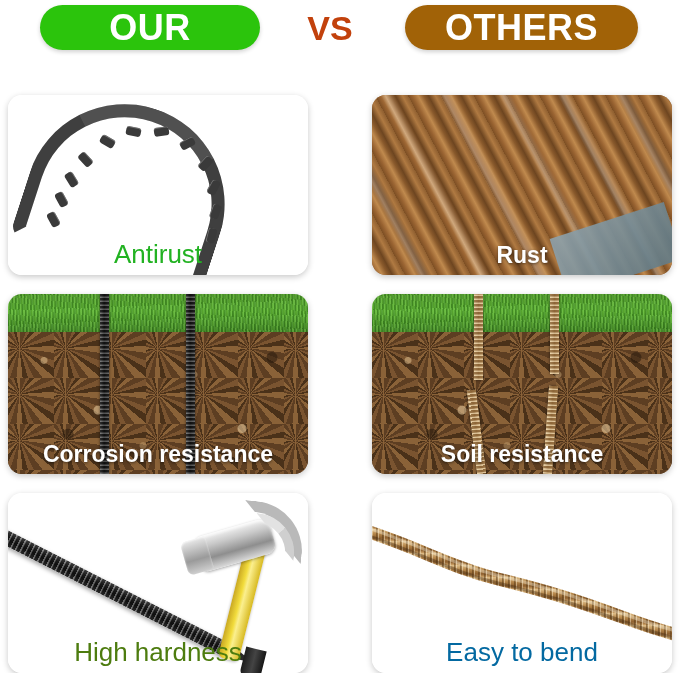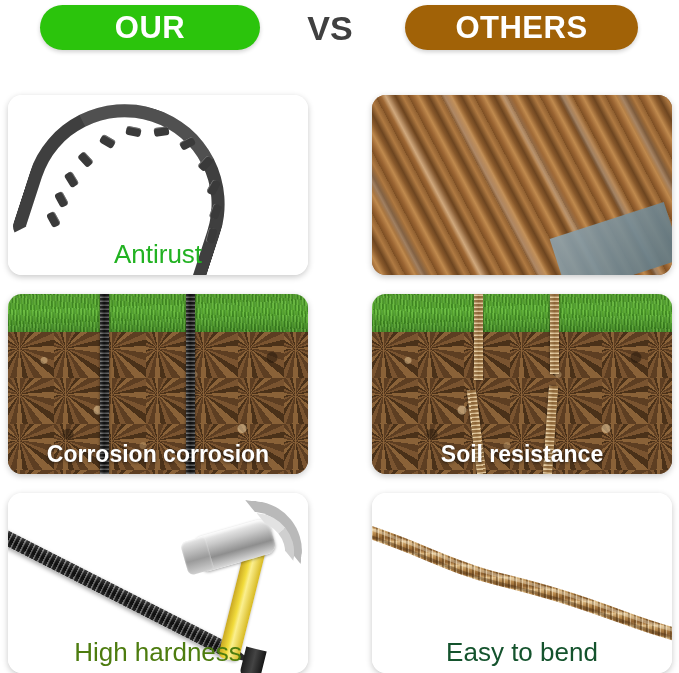--- a/index.html
+++ b/index.html
@@ -16,21 +16,21 @@
     position:absolute; left:0; top:0; width:679px; height:60px;
   }
   .badge{
     position:absolute; top:5px; height:45px;
     background:var(--green,#2BC40C);
     border-radius:24px;
     display:flex; align-items:center; justify-content:center;
     box-shadow:0 2px 4px rgba(0,0,0,.18);
   }
   .badge span{
-    color:#ffffff; font-weight:bold; font-size:31px;
+    color:#ffffff; font-weight:bold; font-size:36px;
     letter-spacing:.5px; line-height:1;
   }
   #badge-our{ left:40px; width:220px; }
   #badge-others{ left:405px; width:233px; }
   .vs{
     position:absolute; left:297px; top:8px; width:66px; height:40px;
     display:flex; align-items:center; justify-content:center;
     color:#22B80C; font-weight:bold; font-size:34px; line-height:1;
   }
 
@@ -229,21 +229,21 @@
 </style>
 </head>
 <body>
 
 <div class="page">
 
   <div class="header">
     <div class="badge" id="badge-our" style="background: rgb(43, 196, 12);">
       <span>OUR</span>
     </div>
-    <div class="vs" style="color: #404040;">
+    <div class="vs" style="color: #c2410c;">
       <span>VS</span>
     </div>
     <div class="badge" id="badge-others" style="background: #a16207;">
       <span>OTHERS</span>
     </div>
   </div>
 
   <div class="grid">
 
     <div class="card col-l row-1">
@@ -264,32 +264,33 @@
         <div class="ribs" style="left:196px; top:136px; transform:rotate(-76deg);"></div>
       </div>
       <div class="caption cap-green" style="color: rgb(34, 178, 34);">Antirust</div>
     </div>
 
     <div class="card col-r row-1">
       <div class="art">
         <div class="rustbars"></div>
         <div class="rust-corner"></div>
       </div>
+      <div class="caption cap-white" style="color: rgb(255, 255, 255);">Rust</div>
     </div>
 
     <div class="card col-l row-2">
       <div class="art">
         <div class="ground">
           <div class="soil"></div>
           <div class="grass"></div>
           <div class="stake stake-dark" style="left:92px;  height:180px;"></div>
           <div class="stake stake-dark" style="left:178px; height:180px;"></div>
         </div>
       </div>
-      <div class="caption cap-white" style="color: rgb(255, 255, 255);">Corrosion corrosion</div>
+      <div class="caption cap-white" style="color: rgb(255, 255, 255);">Corrosion resistance</div>
     </div>
 
     <div class="card col-r row-2">
       <div class="art">
         <div class="ground">
           <div class="soil"></div>
           <div class="grass"></div>
 
           <div class="stake stake-rust" style="left:102px; top:0;  height:86px;"></div>
           <div class="stake stake-rust" style="left:178px; top:0;  height:80px;"></div>
@@ -332,17 +333,17 @@
               <rect width="6" height="12" fill="url(#rustgrad)"></rect>
               <rect x="4" width="1.6" height="12" fill="rgba(90,60,25,.55)"></rect>
               <rect x="0" width="1" height="12" fill="rgba(255,245,215,.45)"></rect>
             </pattern>
           </defs>
           <path d="M -6 38 C 50 56, 78 74, 126 86 C 176 98, 206 108, 250 124 C 272 132, 290 138, 306 142" stroke="url(#ribpat)" stroke-width="13" fill="none" stroke-linecap="round"></path>
           <path d="M -6 38 C 50 56, 78 74, 126 86 C 176 98, 206 108, 250 124 C 272 132, 290 138, 306 142" stroke="rgba(255,250,230,.35)" stroke-width="3" fill="none" stroke-linecap="round" transform="translate(0,-3.5)"></path>
           <path d="M -6 38 C 50 56, 78 74, 126 86 C 176 98, 206 108, 250 124 C 272 132, 290 138, 306 142" stroke="rgba(60,38,14,.35)" stroke-width="3" fill="none" stroke-linecap="round" transform="translate(0,4)"></path>
         </svg>
       </div>
-      <div class="caption cap-green" style="color: #14532d;">Easy to bend</div>
+      <div class="caption cap-green" style="color: #0369a1;">Easy to bend</div>
     </div>
 
   </div>
 </div>
 
 </body></html>

